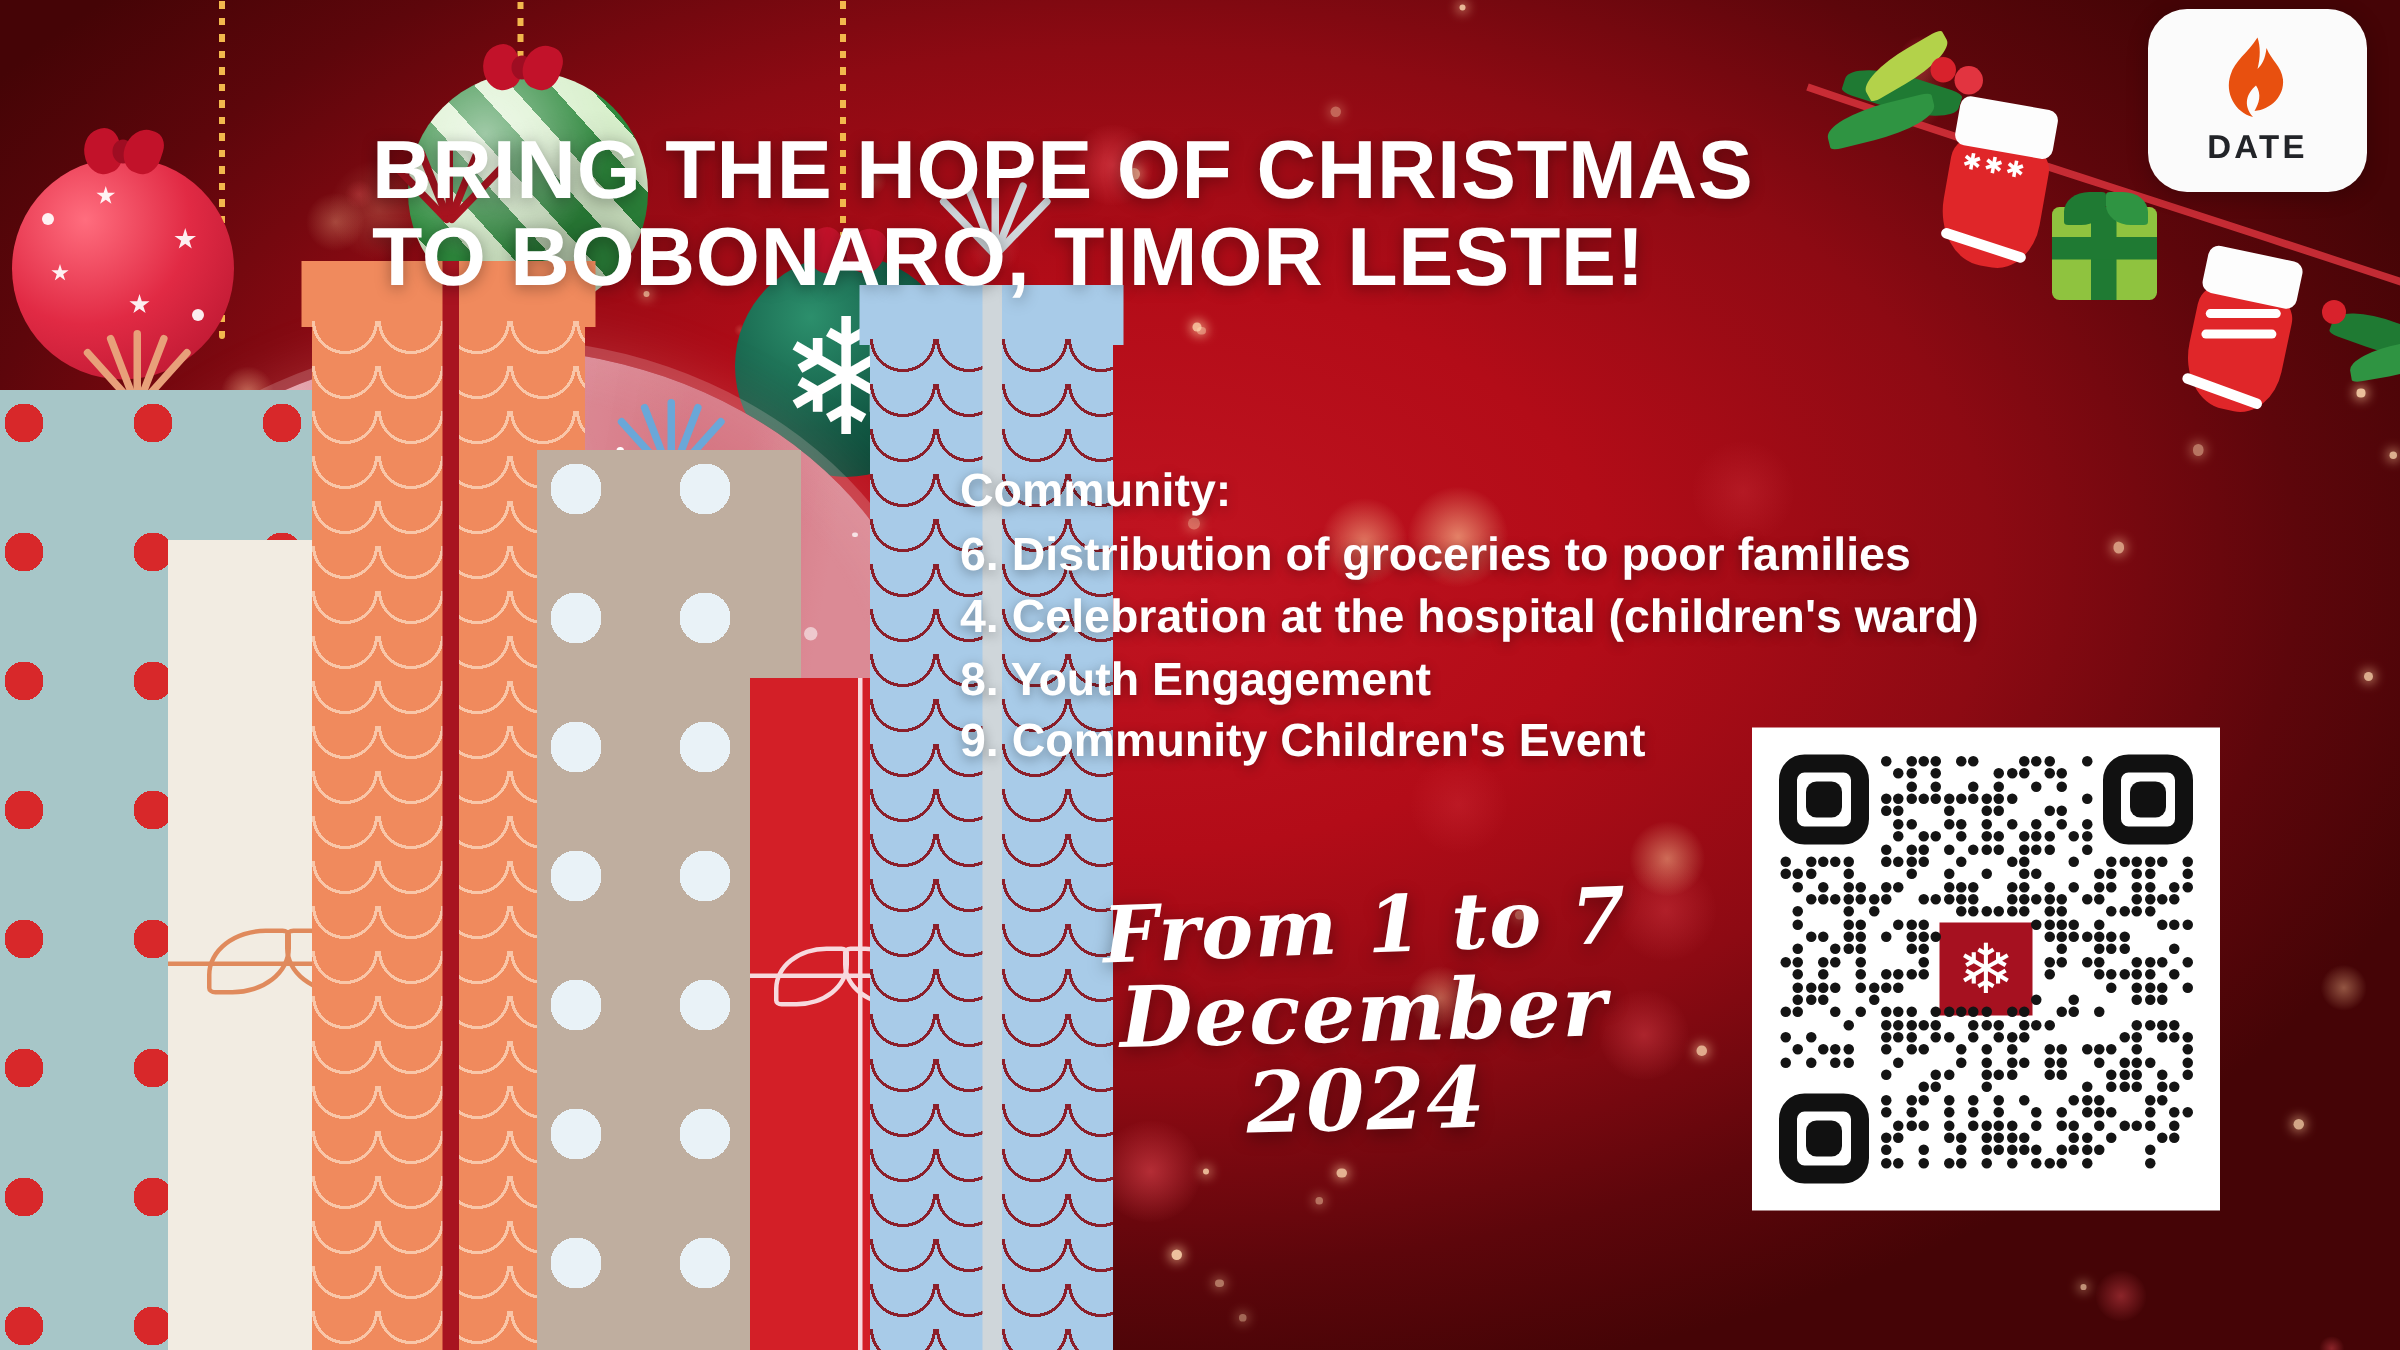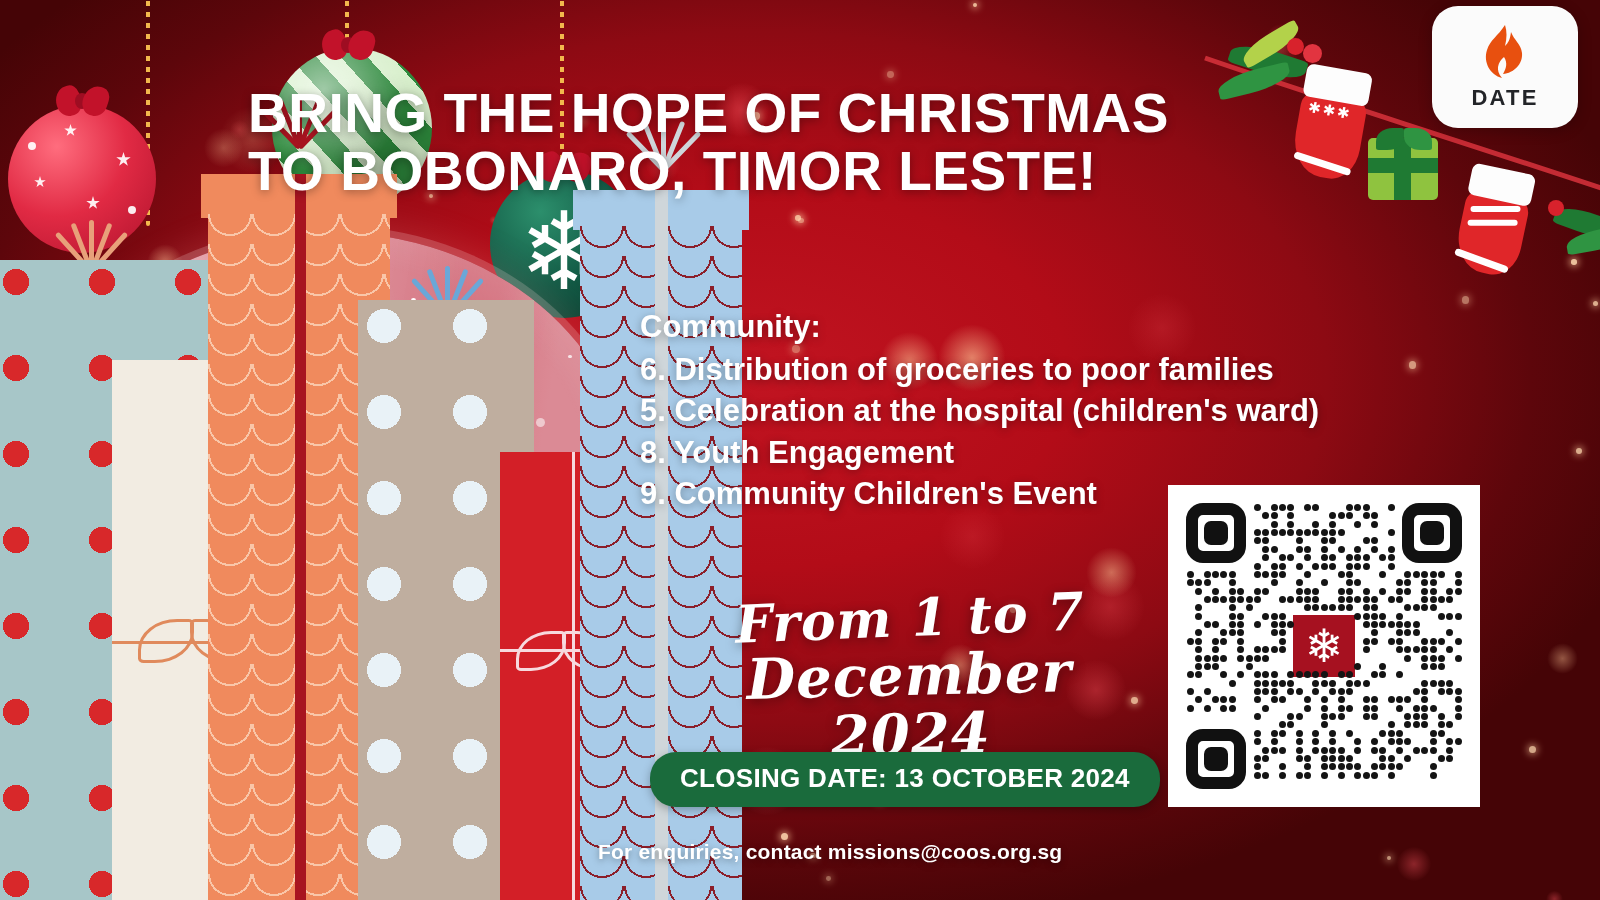--- a/index.html
+++ b/index.html
@@ -579,34 +579,32 @@
 
   <div id="headline">
     <div>BRING THE HOPE OF CHRISTMAS</div>
     <div>TO BOBONARO, TIMOR LESTE!</div>
   </div>
 
   <div id="programme">
     <div class="phead">Community:</div>
     <ul>
       <li>6. Distribution of groceries to poor families</li>
-      <li>5. Celebration at the hospital (children's ward)</li>
+      <li>4. Celebration at the hospital (children's ward)</li>
       <li>8. Youth Engagement</li>
       <li>9. Community Children's Event</li>
     </ul>
   </div>
 
   <div id="dateblock">
     <div class="l1">From 1 to 7</div>
     <div class="l2">December 2024</div>
   </div>
 
-  <div id="closing">CLOSING DATE: 13 OCTOBER 2024</div>
-
-  <div id="enquiries">For enquiries, contact missions@coos.org.sg</div>
+
 
   <div id="qr">
     <div id="qr-canvas">
       <div class="finder" style="left:0; top:0;"></div>
       <div class="finder" style="right:0; top:0;"></div>
       <div class="finder" style="left:0; bottom:0;"></div>
       <div id="qr-logo">❄</div>
     <div class="qdot" style="left: 67.9091px; top: 1px;"></div>
         <div class="qdot" style="left: 84.6364px; top: 1px;"></div>
         <div class="qdot" style="left: 93px; top: 1px;"></div>

